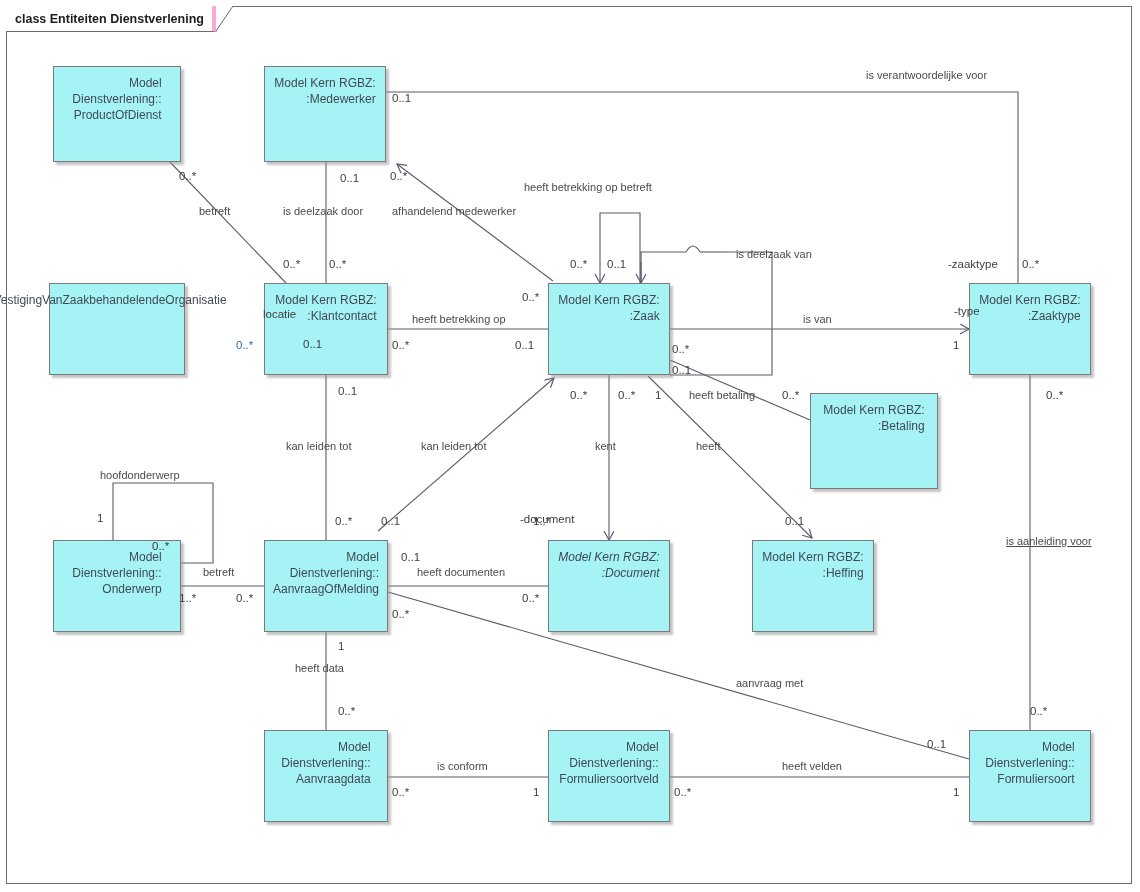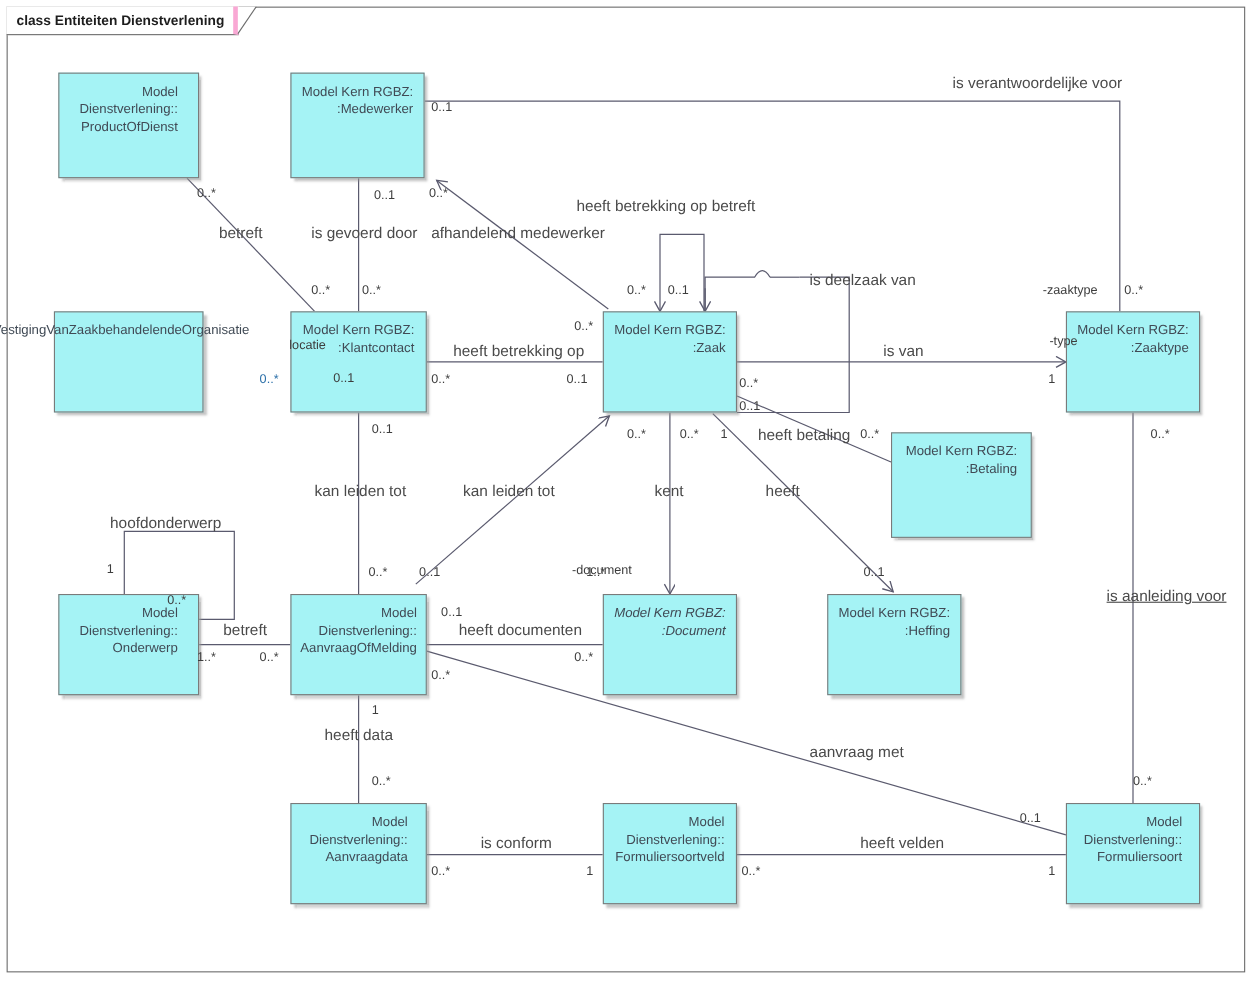--- a/index.html
+++ b/index.html
@@ -59,21 +59,21 @@
     text-align:right;line-height:16px;
     white-space:pre-line;
     padding:0 2px;
   }
   .cls.abstract .cname{font-style:italic;}
   .cls.overflow{overflow:visible;}
   .cls.overflow .cname{white-space:nowrap;position:relative;}
   
   .lbl{
     position:absolute;z-index:5;
-    font-size:14px;color:#4a4a4a;
+    font-size:11px;color:#4a4a4a;
     white-space:nowrap;
     line-height:13px;
     background:transparent;
   }
   .mult{
     position:absolute;z-index:5;
     font-size:11.5px;color:#3d3d3d;
     white-space:nowrap;line-height:13px;
   }
   .mult.blue{color:#2b6fa8;}
@@ -216,21 +216,21 @@
       <div class="cls" style="left: 548px; top: 730px; width: 122px; height: 92px;">
         <div class="cname">Model
 Dienstverlening::
 Formuliersoortveld</div>
       </div>
     </div>
   <div id="labels">
       <div class="lbl" style="left: 866px; top: 69px;">is verantwoordelijke voor</div>
       <div class="lbl" style="left: 524px; top: 181px;">heeft betrekking op betreft</div>
       <div class="lbl" style="left: 199px; top: 205px;">betreft</div>
-      <div class="lbl" style="left: 283px; top: 205px;">is gevoerd door</div>
+      <div class="lbl" style="left: 283px; top: 205px;">is deelzaak door</div>
       <div class="lbl" style="left: 392px; top: 205px;">afhandelend medewerker</div>
       <div class="lbl" style="left: 736px; top: 248px;">is deelzaak van</div>
       <div class="lbl" style="left: 412px; top: 313px;">heeft betrekking op</div>
       <div class="lbl" style="left: 803px; top: 313px;">is van</div>
       <div class="lbl" style="left: 689px; top: 389px;">heeft betaling</div>
       <div class="lbl" style="left: 286px; top: 440px;">kan leiden tot</div>
       <div class="lbl" style="left: 421px; top: 440px;">kan leiden tot</div>
       <div class="lbl" style="left: 595px; top: 440px;">kent</div>
       <div class="lbl" style="left: 696px; top: 440px;">heeft</div>
       <div class="lbl" style="left: 100px; top: 469px;">hoofdonderwerp</div>

